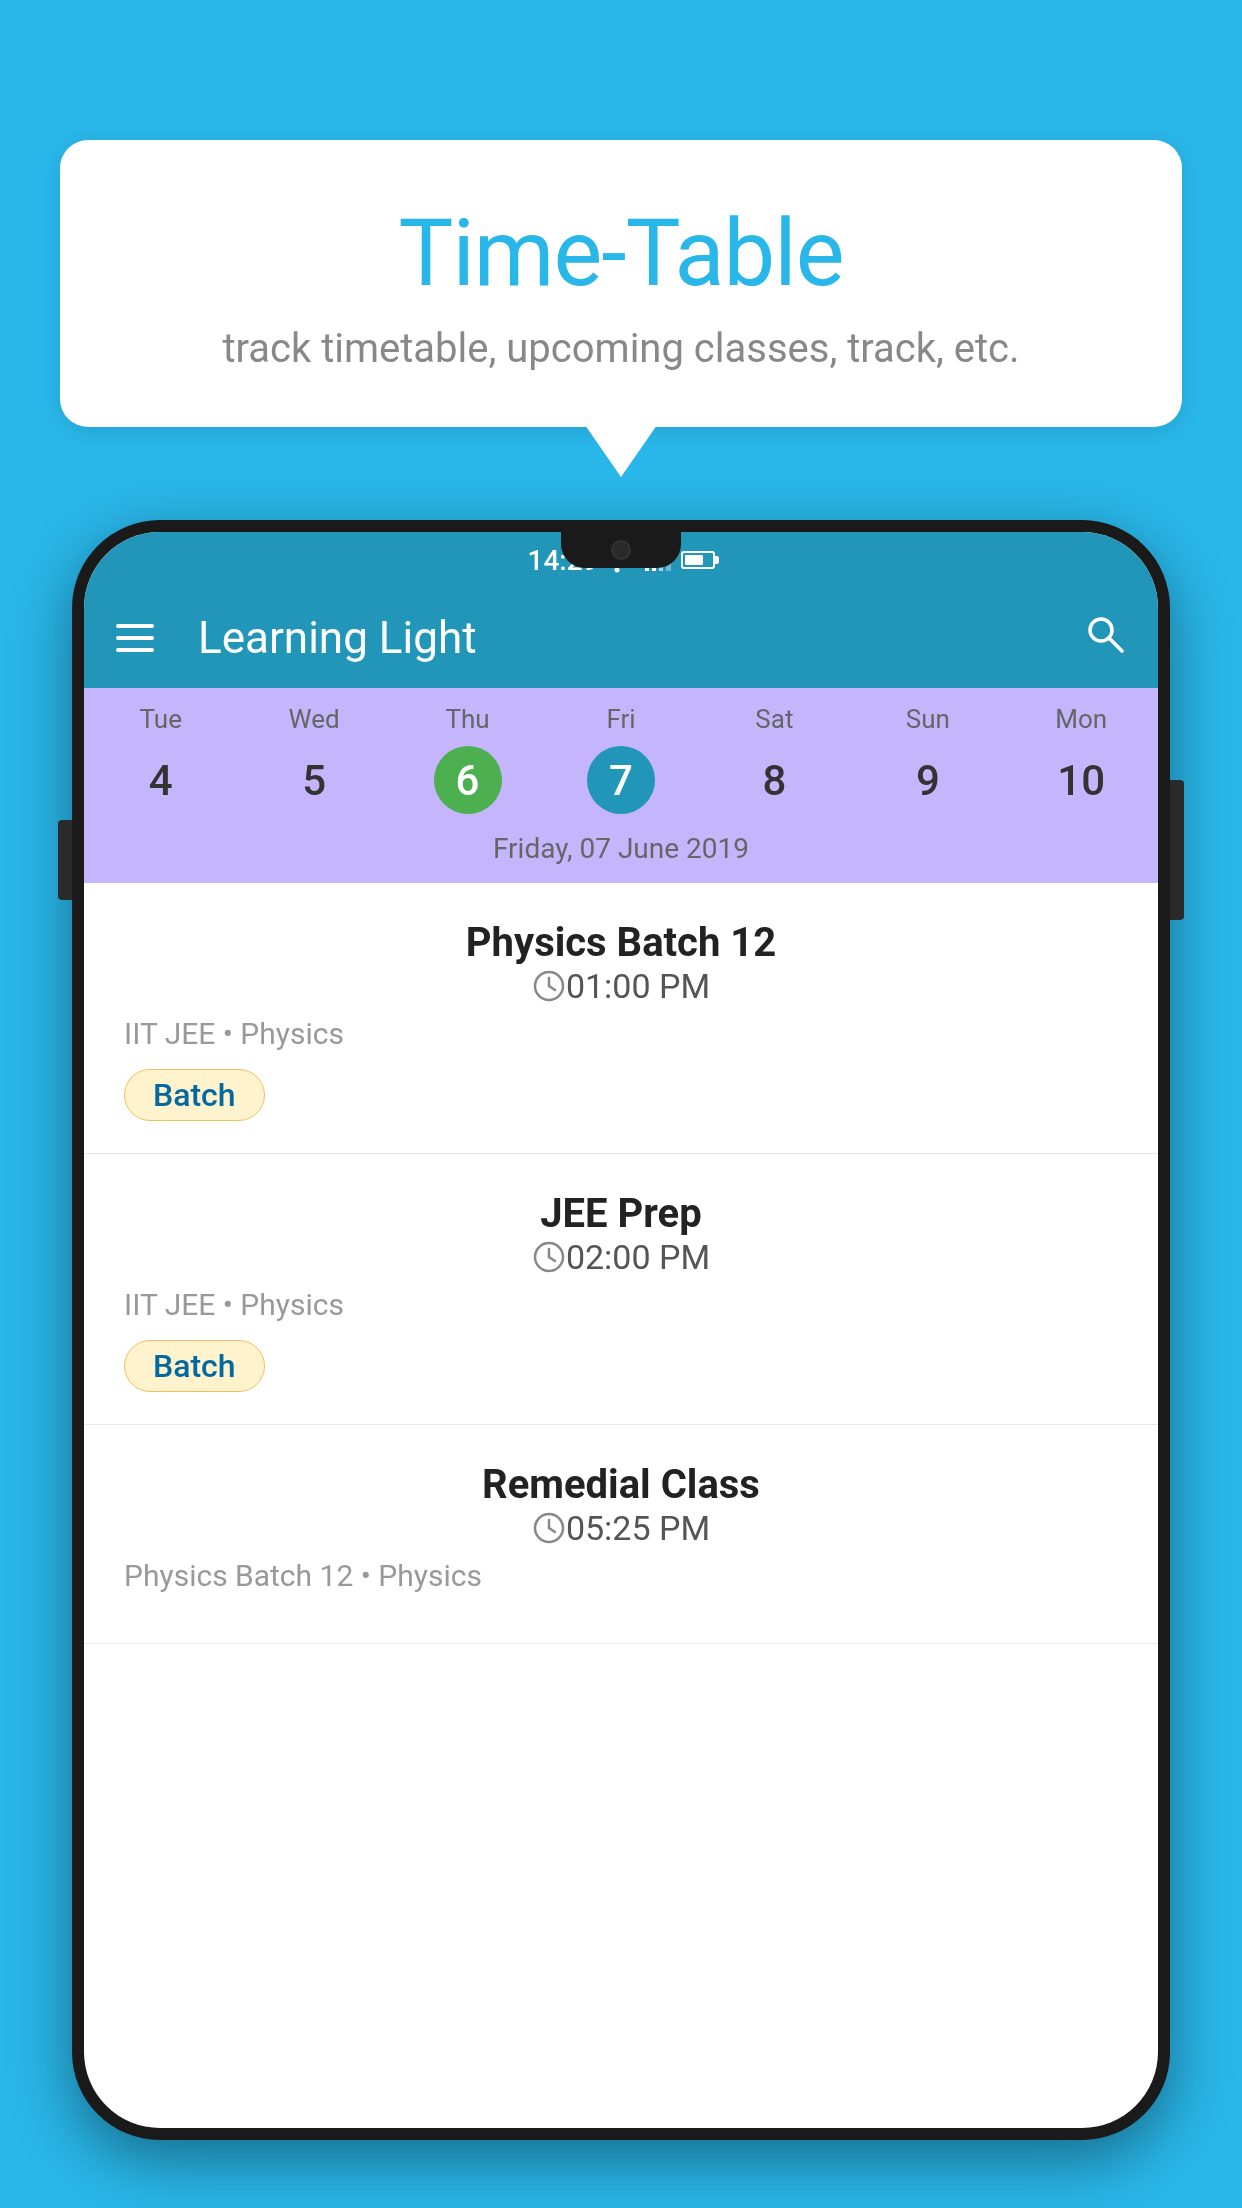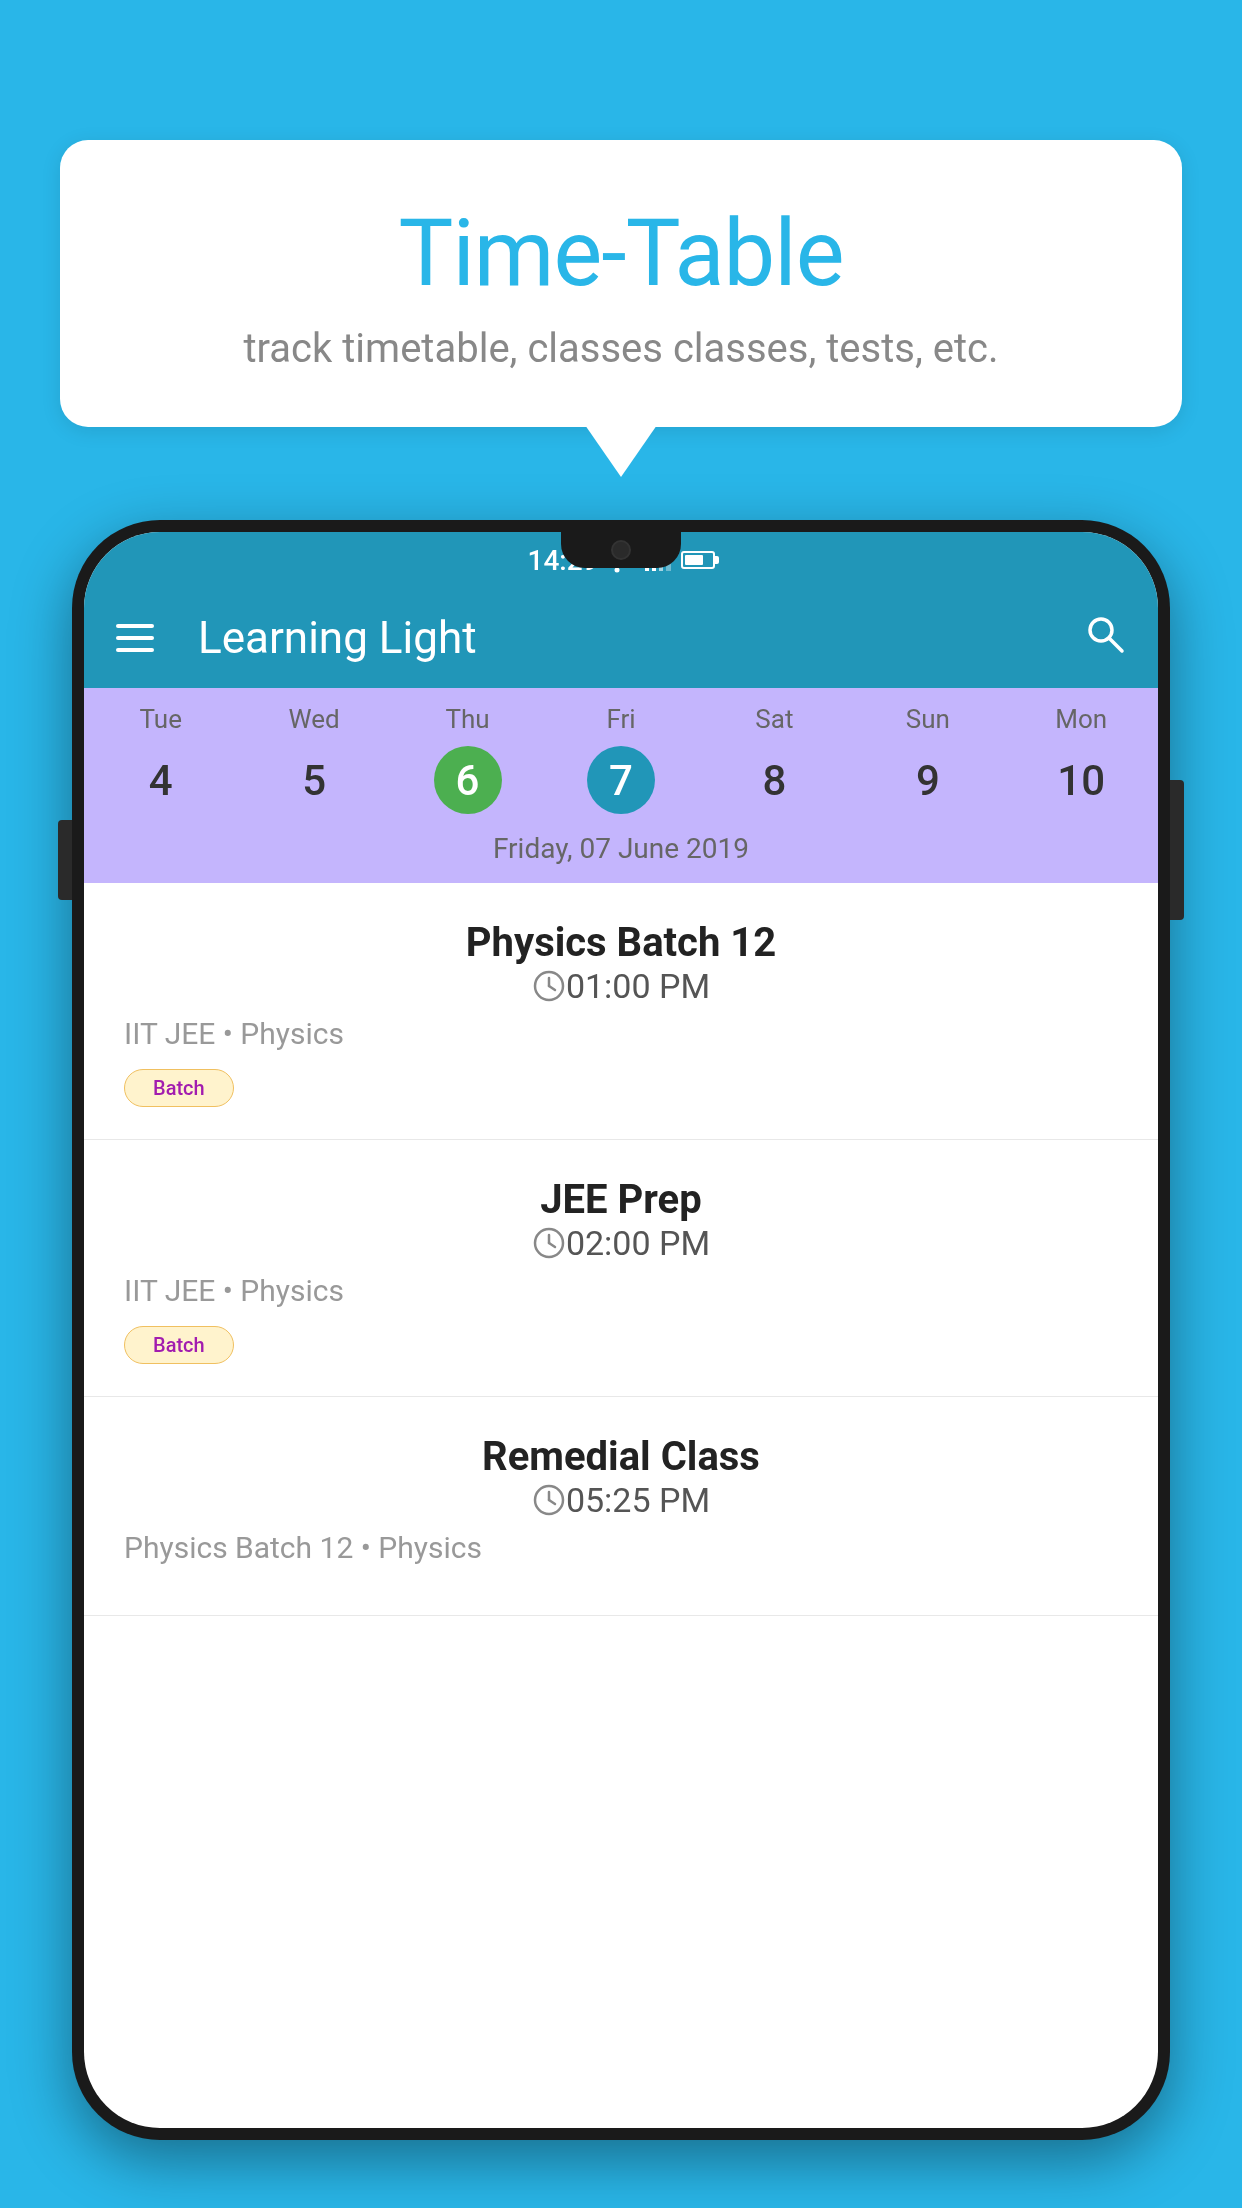--- a/index.html
+++ b/index.html
@@ -329,35 +329,35 @@
 
     .item-subtitle {
       font-size: 30px;
       color: #999;
       margin-bottom: 18px;
     }
 
     .batch-badge {
       display: inline-block;
       background: #fff3cd;
-      color: #a21caf;
+      color: #0369a1;
       border: 1.5px solid #f0c060;
       border-radius: 28px;
       padding: 6px 28px;
-      font-size: 20px;
+      font-size: 32px;
       font-weight: 500;
     }
   </style>
 </head>
 <body>
 
 <div class="speech-bubble-container">
   <div class="speech-bubble">
     <div class="bubble-title">Time-Table</div>
-    <div class="bubble-subtitle">track timetable, classes classes, tests, etc.</div>
+    <div class="bubble-subtitle">track timetable, upcoming classes, track, etc.</div>
   </div>
 </div>
 
 <div class="phone-container">
   <div class="phone-outer">
     <div class="phone-inner">
 
       <div class="notch">
         <div class="notch-camera"></div>
       </div>

